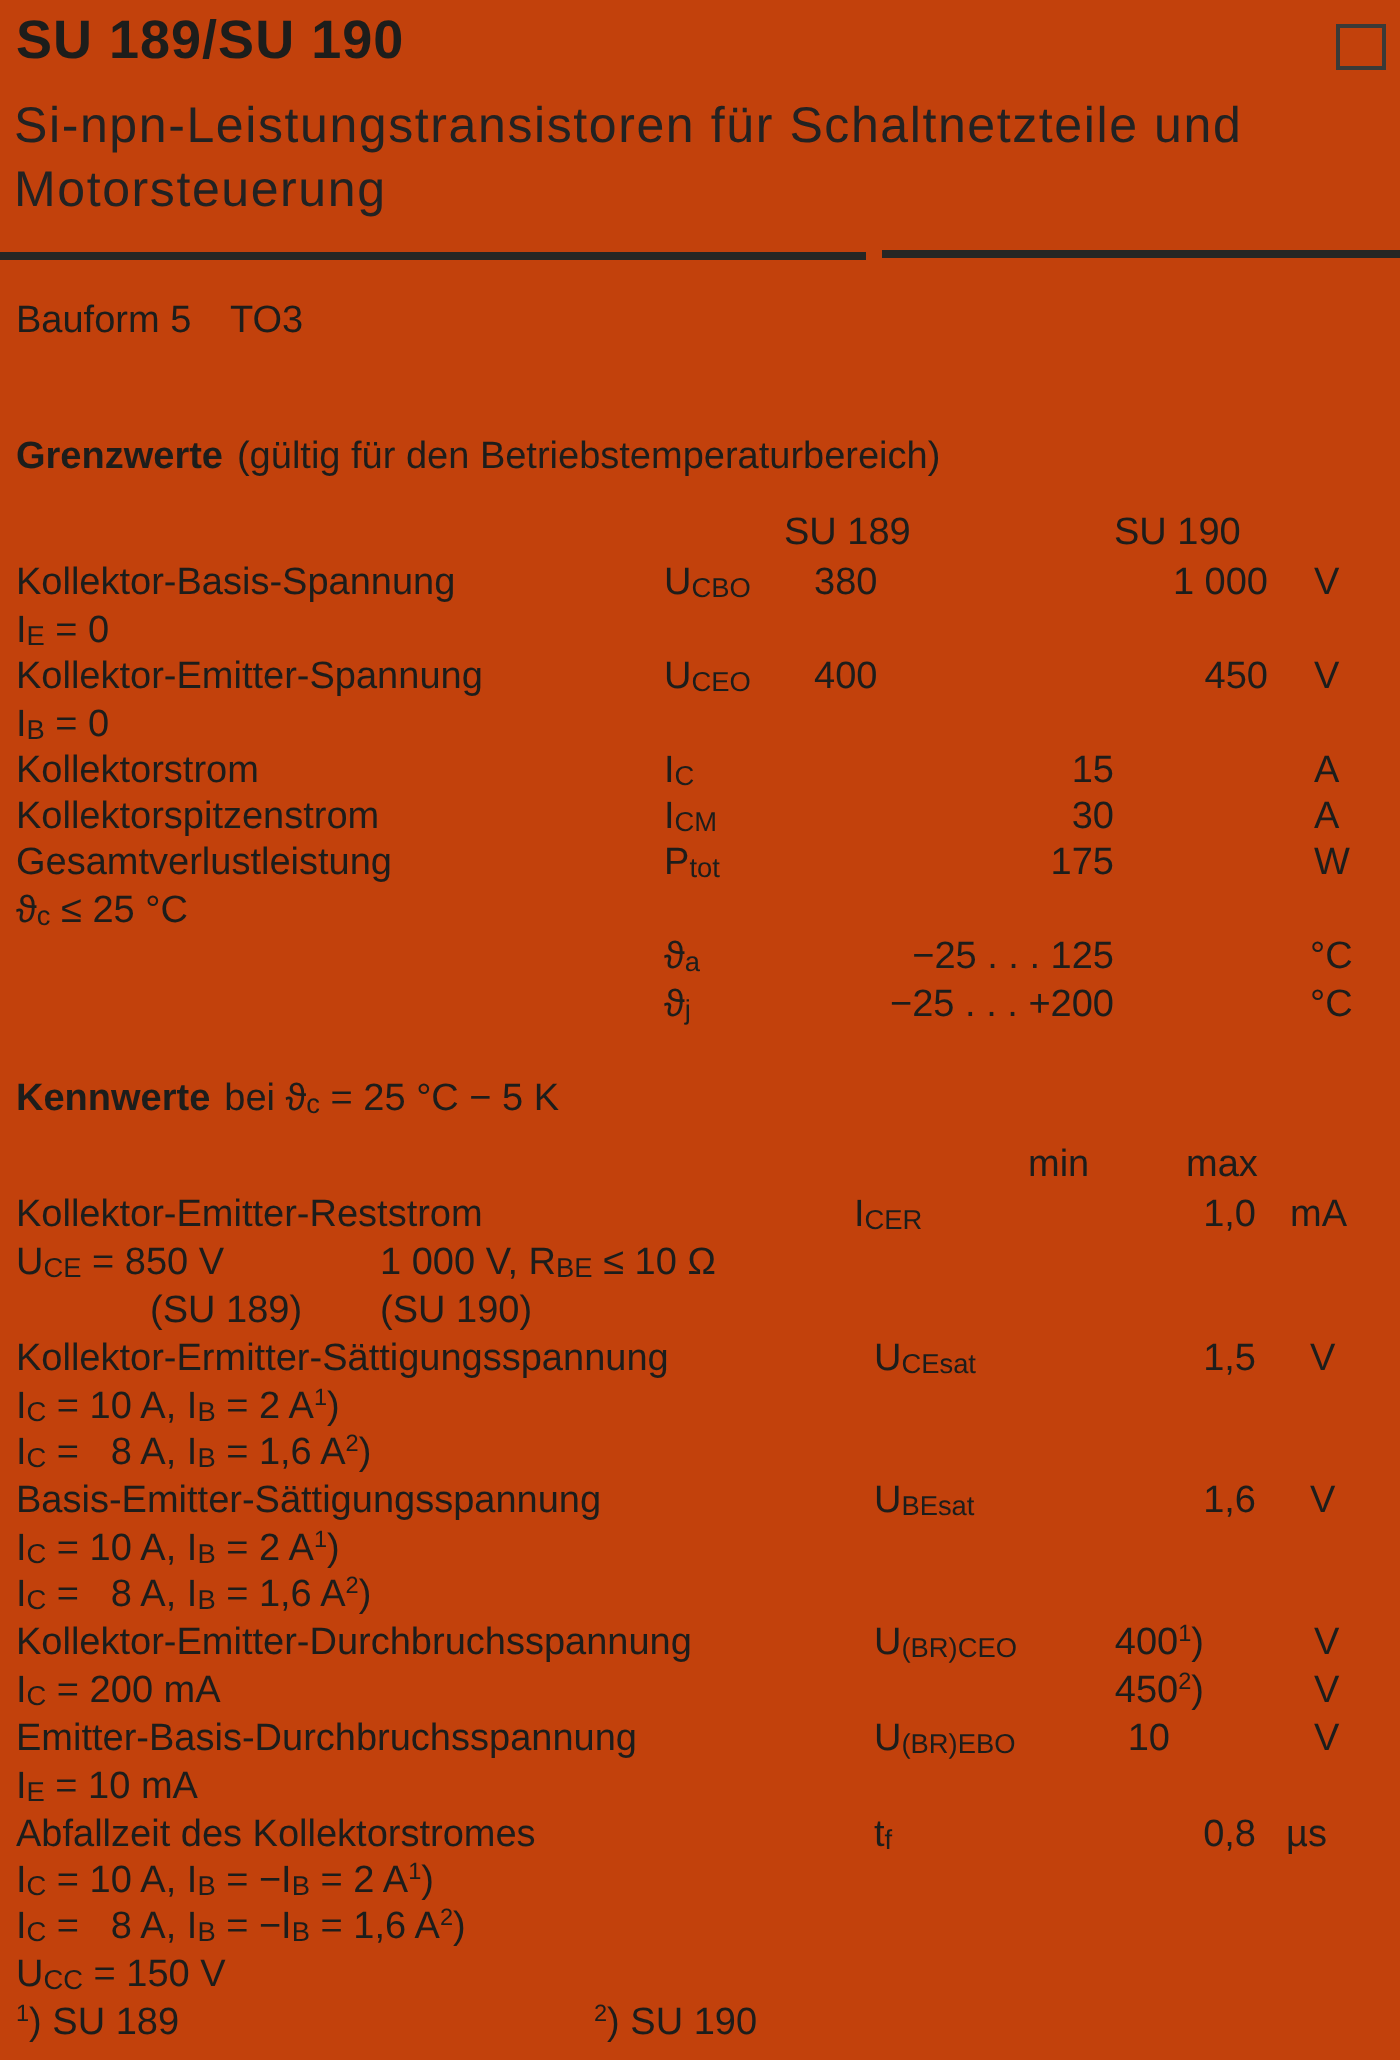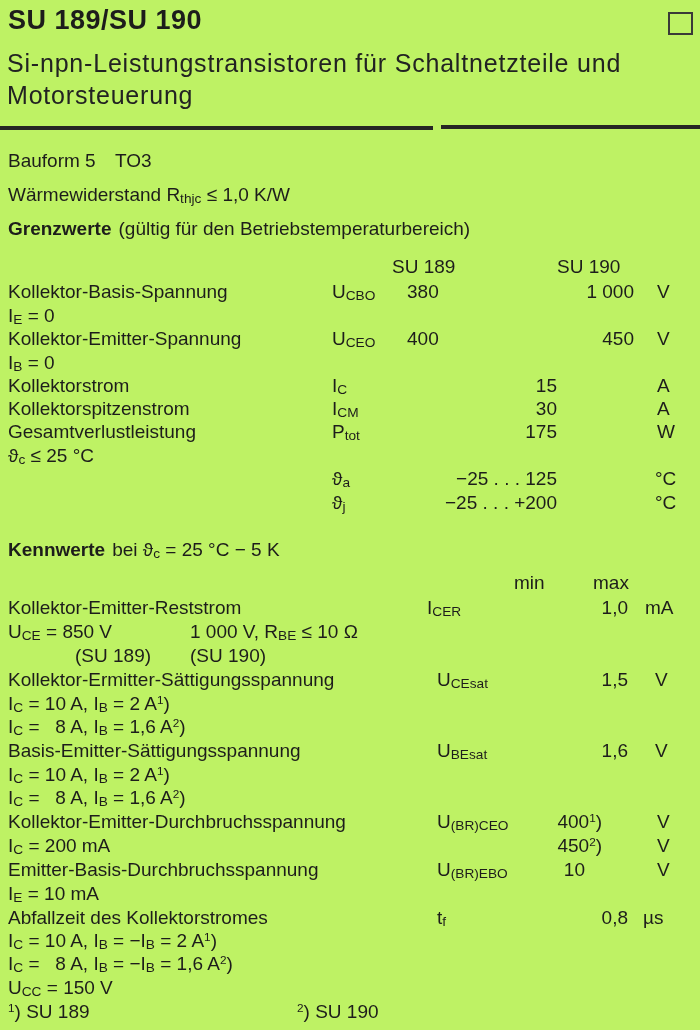--- a/index.html
+++ b/index.html
@@ -1,20 +1,20 @@
 <!DOCTYPE html>
 <html><head>
 <meta charset="utf-8">
 <style>
   html,body{margin:0;padding:0;}
   body{background:#e9e9e6;}
   #page{
     position:relative;
     width:700px;height:1030px;
-    background:#bef264;
+    background:#c2410c;
     font-family:"Liberation Sans","DejaVu Sans",sans-serif;
     color:#1d1d1b;
     overflow:hidden;
   }
   .line{position:absolute;left:0;top:0;width:603px;height:24px;}
   .c{position:absolute;top:0;white-space:pre;font-size:19px;line-height:23px;color:#1d1d1b;}
   .lbl{left:8px;}
   .num{text-align:right;}
   .b{font-weight:bold;}
   sub{font-size:72%;vertical-align:-0.12em;line-height:0;}
@@ -34,23 +34,20 @@
   <div id="corner-box"></div>
   <div class="subtitle" style="top:49px">Si-npn-Leistungstransistoren für Schaltnetzteile und</div>
   <div class="subtitle" style="top:81px">Motorsteuerung</div>
   <div class="rule" style="left:0;top:126px;width:433px"></div>
   <div class="rule" style="left:441px;top:125px;width:259px"></div>
 
   <div class="line" style="top:149px">
     <span class="c lbl">Bauform 5</span>
     <span class="c" style="left:115px">TO3</span>
   </div>
-  <div class="line" style="top:183px">
-    <span class="c lbl">Wärmewiderstand R<sub>thjc</sub> ≤ 1,0 K/W</span>
-  </div>
 
   <div class="line" style="top:217px">
     <span class="c lbl"><span class="b">Grenzwerte</span><span class="heading-note">(gültig für den Betriebstemperaturbereich)</span></span>
   </div>
 
   <div class="line" style="top:255px">
     <span class="c" style="left:392px">SU 189</span>
     <span class="c" style="left:557px">SU 190</span>
   </div>
 

